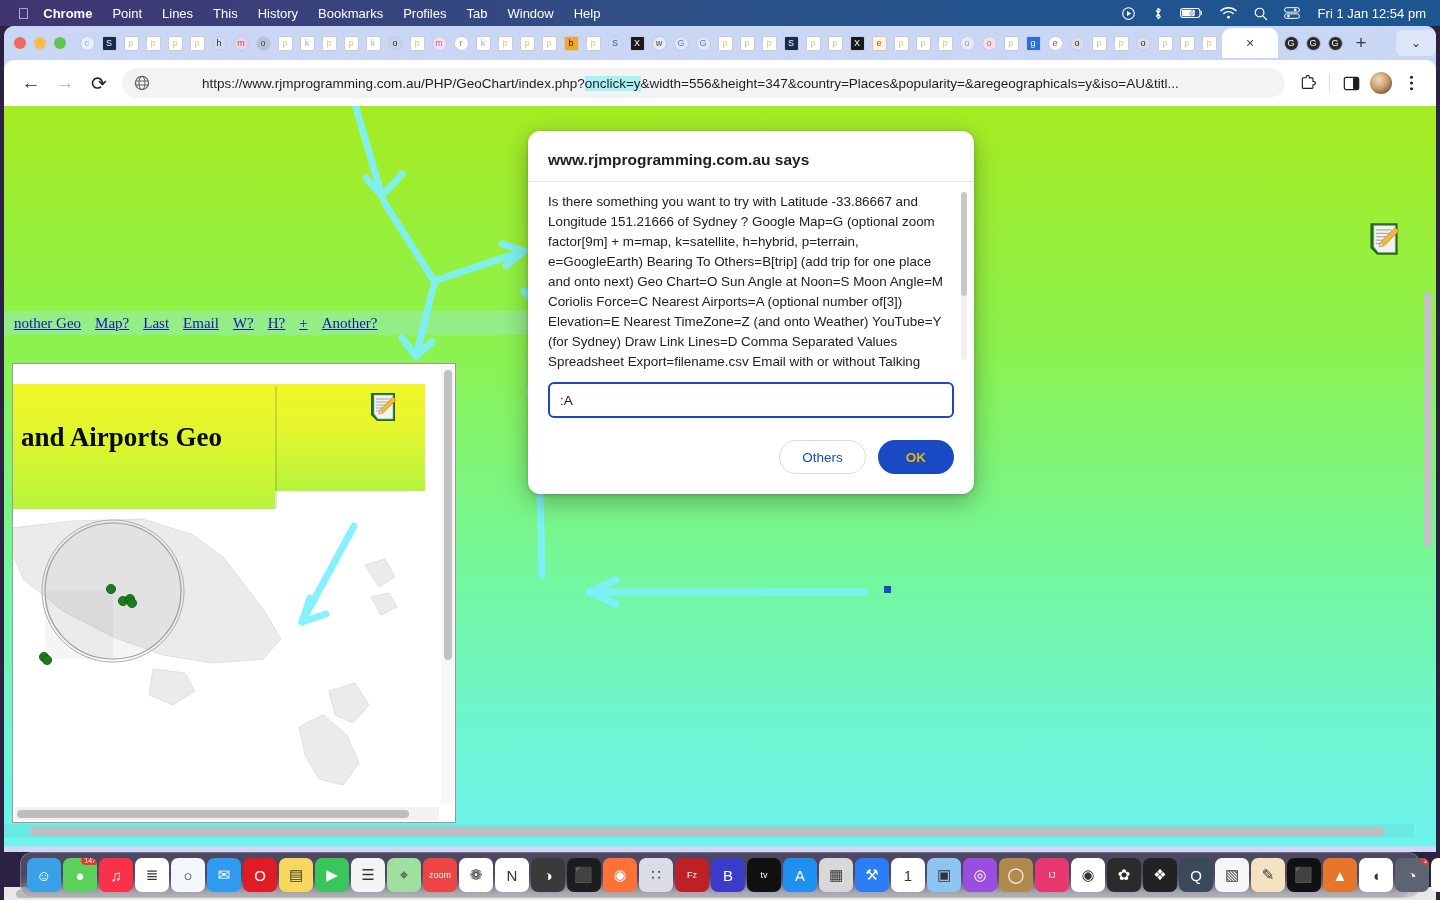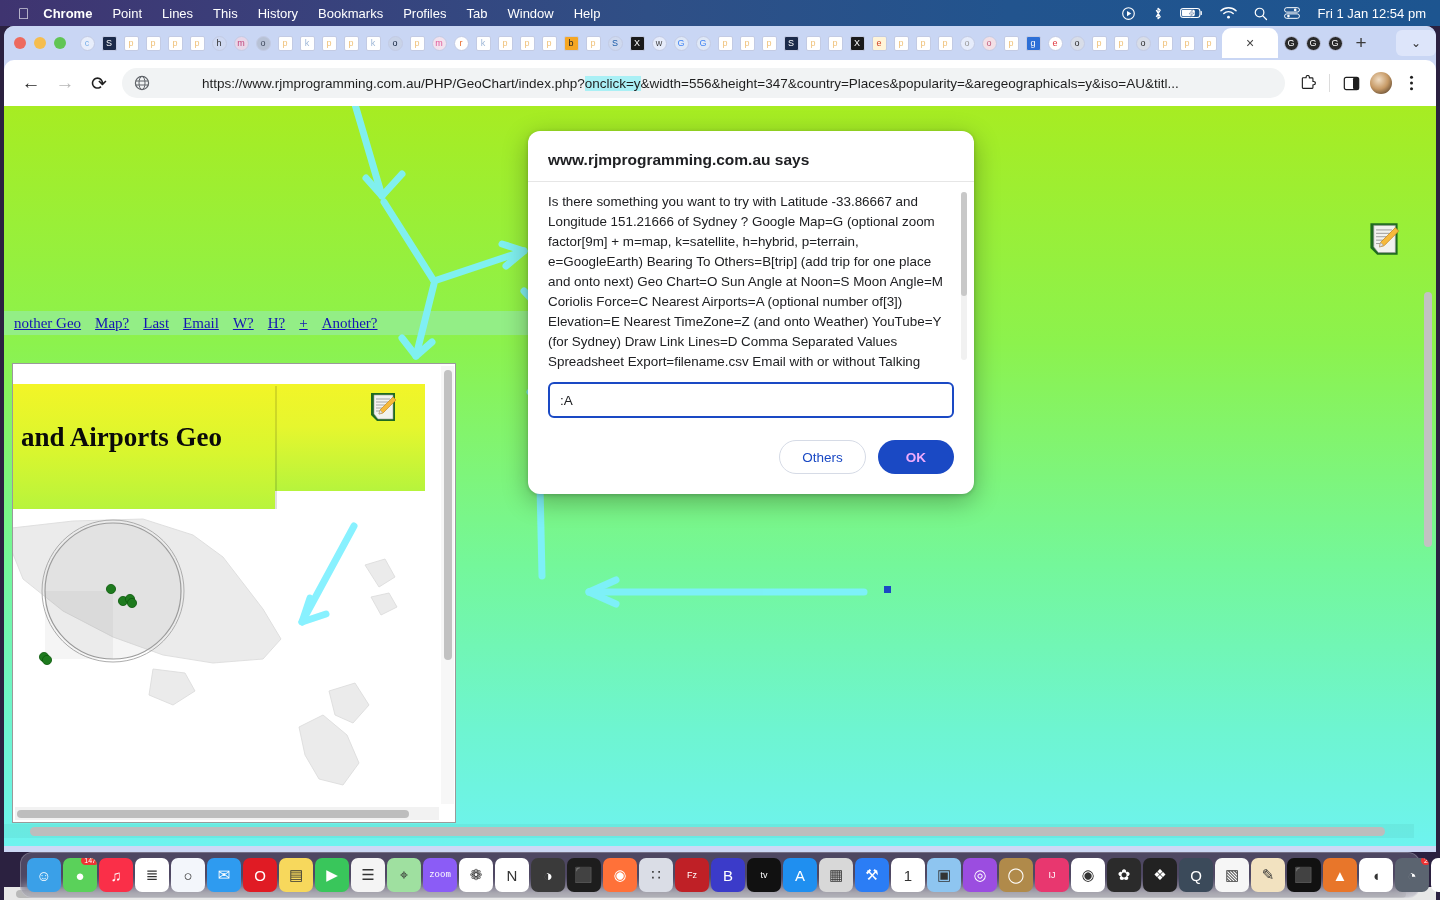--- a/index.html
+++ b/index.html
@@ -174,21 +174,21 @@
   .dlg-inputwrap { padding: 8px 20px 4px 20px; }
   .dlg-input {
     width: 100%; height: 36px; border: 2px solid #1a49c4; border-radius: 6px;
     font-size: 13.5px; color: #202124; padding: 0 10px;
     font-family: "Liberation Sans", sans-serif; outline: none; background: #fff;
   }
   .dlg-actions { display: flex; justify-content: flex-end; gap: 12px; padding: 18px 20px 20px 20px; }
   .btn { height: 34px; border-radius: 17px; font-size: 13.5px; cursor: pointer;
          font-family: "Liberation Sans", sans-serif; border: none; }
   .btn-cancel { background: #fff; color: #1a49c4; border: 1px solid #d6dbe6; padding: 0 22px; }
-  .btn-ok { background: #1a49c4; color: #f0abfc; padding: 0 28px; font-weight: bold; }
+  .btn-ok { background: #1a49c4; color: #eab308; padding: 0 28px; font-weight: bold; }
 
   
   .dock {
     position: absolute; left: 20px; bottom: 2px; width: 1400px; height: 46px;
     background: rgba(160,160,180,0.30); border: 1px solid rgba(255,255,255,0.22);
     border-radius: 12px; display: flex; align-items: center; padding: 0 6px; gap: 2px; z-index: 70;
     backdrop-filter: blur(6px);
   }
   .dockicon { width: 34px; height: 34px; border-radius: 7px; position: relative; flex: 0 0 34px;
               display:flex; align-items:center; justify-content:center; font-size: 16px; color:#fff;
@@ -635,21 +635,21 @@
       </div>
       <div class="dockicon" style="background: rgb(57, 198, 91); color: rgb(255, 255, 255);">
         <span style="font-size: 15px;">▶</span>
       </div>
       <div class="dockicon" style="background: rgb(244, 244, 244); color: rgb(51, 51, 51);">
         <span style="font-size: 15px;">☰</span>
       </div>
       <div class="dockicon" style="background: rgb(159, 224, 160); color: rgb(51, 51, 51);">
         <span style="font-size: 15px;">⌖</span>
       </div>
-      <div class="dockicon" style="background: #8b5cf6; color: rgb(255, 255, 255); font-family: Liberation Mono, monospace;">
+      <div class="dockicon" style="background: #ef4444; color: rgb(255, 255, 255);">
         <span style="font-size: 9px;">zoom</span>
       </div>
       <div class="dockicon" style="background: rgb(255, 255, 255); color: rgb(51, 51, 51);">
         <span style="font-size: 15px;">❁</span>
       </div>
       <div class="dockicon" style="background: rgb(255, 255, 255); color: rgb(51, 51, 51);">
         <span style="font-size: 15px;">N</span>
       </div>
       <div class="dockicon" style="background: rgb(58, 58, 58); color: rgb(255, 255, 255);">
         <span style="font-size: 15px;">◑</span>

